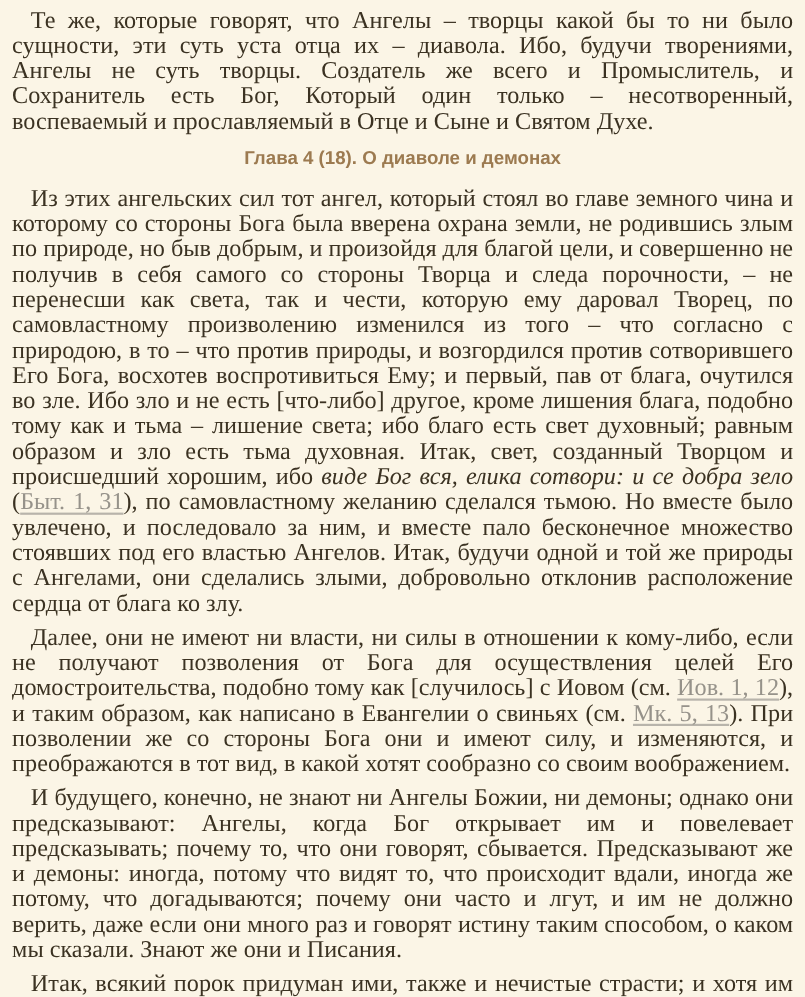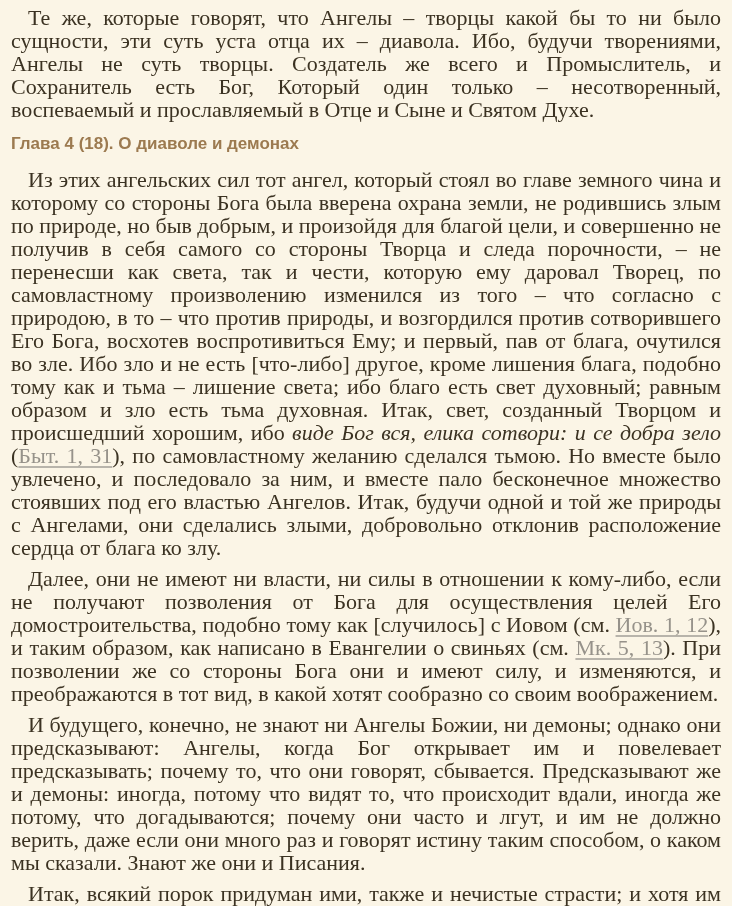--- a/index.html
+++ b/index.html
@@ -30,21 +30,21 @@
     text-indent: 17px;
   }
   .body-paragraph:last-child {
     margin-bottom: 0;
   }
   .chapter-heading {
     font-family: "Liberation Sans", "DejaVu Sans", sans-serif;
     font-size: 17px;
     font-weight: 700;
     color: #9c7a50;
-    text-align: left;
+    text-align: center;
     margin: 12px 0 14px 0;
     line-height: 21px;
   }
   .scripture-quote {
     font-style: italic;
   }
   .scripture-link {
     color: #96928a;
     text-decoration: underline;
     text-decoration-color: #b8b4ab;

